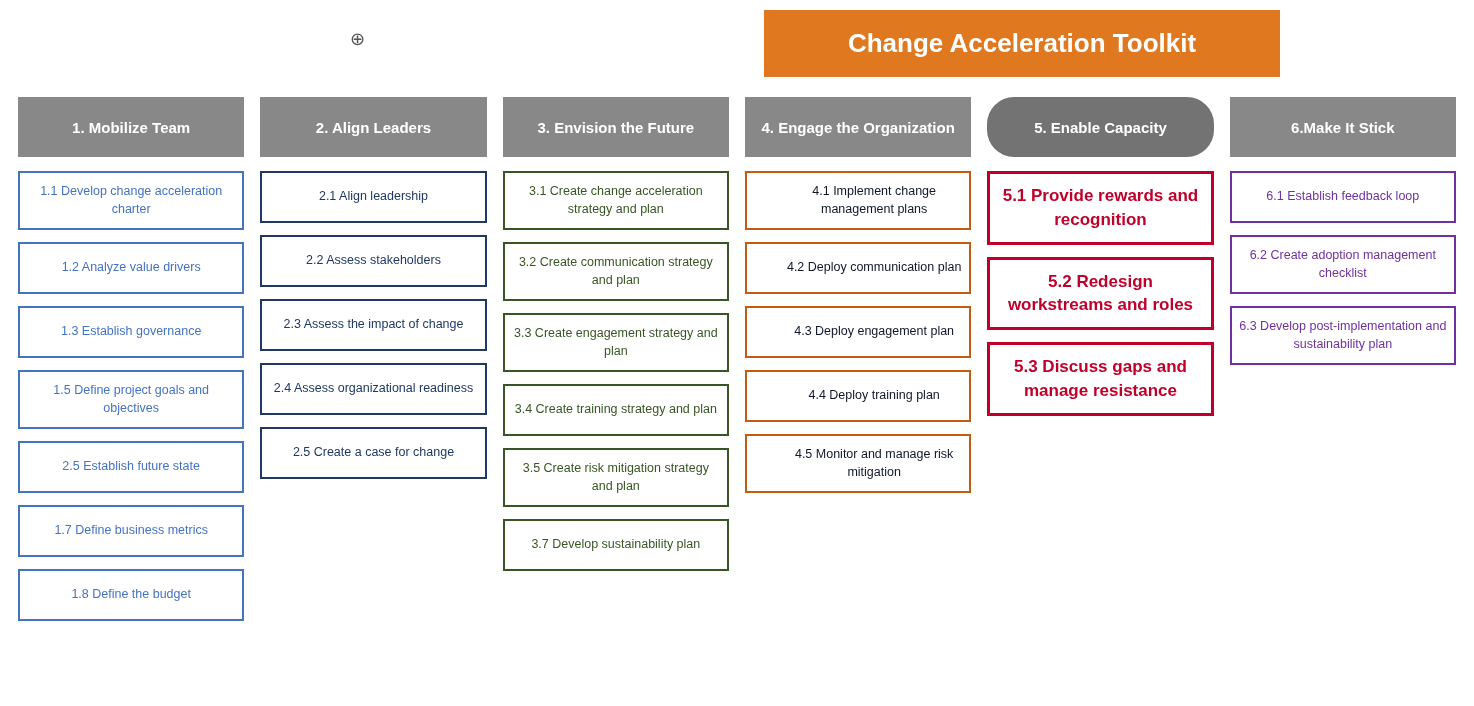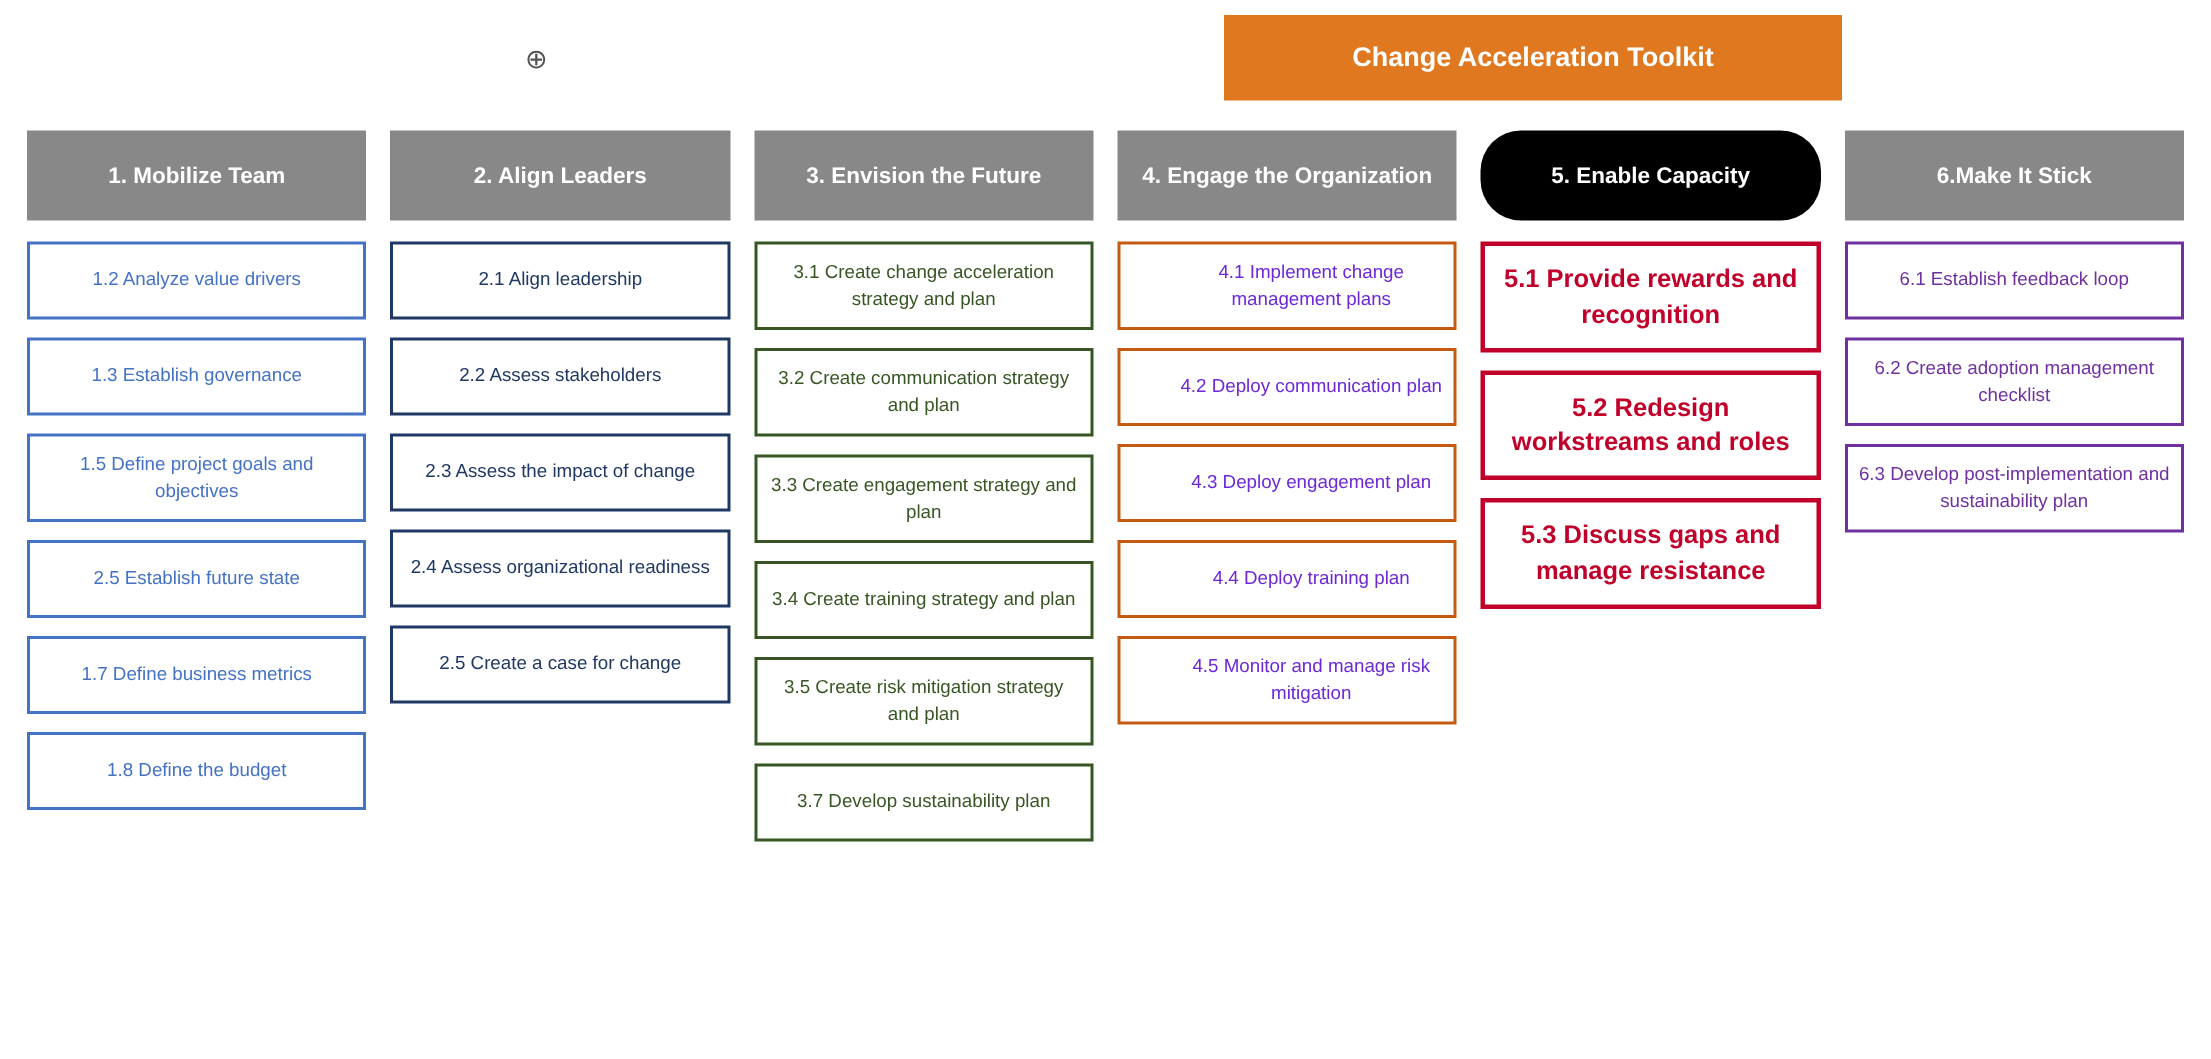--- a/index.html
+++ b/index.html
@@ -23,25 +23,25 @@
       justify-content: center;
       align-items: center;
       margin-bottom: 20px;
       margin-left: 570px;
       margin-right: 0;
     }
 
     .title-box {
       background: #E07820;
       color: white;
-      font-size: 18px;
+      font-size: 26px;
       font-weight: bold;
       text-align: center;
       padding: 18px 60px;
-      width: 412px;
+      width: 516px;
     }
 
     
     .resize-indicator {
       position: absolute;
       top: 28px;
       left: 350px;
       font-size: 18px;
       color: #555;
       cursor: col-resize;
@@ -88,41 +88,42 @@
       display: flex;
       align-items: center;
       justify-content: center;
       line-height: 1.4;
       cursor: pointer;
     }
 
     .card.blue { border-color: #4472C4; color: #4472C4; }
     .card.dark-blue { border-color: #1F3864; color: #1F3864; border-width: 2px; }
     .card.green { border-color: #375623; color: #375623; }
-    .card.orange { border-color: #C55A11; color: #6d28d9; padding-left: 38px; }
+    .card.orange { border-color: #C55A11; color: #0f172a; padding-left: 38px; }
     .card.red-card { border: 3px solid #C0002A; color: #C0002A; font-weight: bold; font-size: 17px; }
     .card.purple { border-color: #7030A0; color: #7030A0; }
 
     
-    .col-header.highlight-red { background: #000000; border-radius: 27px; }
+    .col-header.highlight-red { background: #737373; border-radius: 27px; }
   </style>
 </head>
 <body>
 
 <div class="page-wrapper">
 
   <div class="resize-indicator">⊕</div>
 
   <div class="title-area">
     <div class="title-box">Change Acceleration Toolkit</div>
   </div>
 
   <div class="columns-wrapper" id="columns-container">
   <div class="column">
         <div class="col-header gray">1. Mobilize Team</div>
+        <div class="card blue">1.1 Develop change acceleration charter</div>
         <div class="card blue">1.2 Analyze value drivers</div>
         <div class="card blue">1.3 Establish governance</div>
         <div class="card blue">1.5 Define project goals and objectives</div>
         <div class="card blue">2.5 Establish future state</div>
         <div class="card blue">1.7 Define business metrics</div>
         <div class="card blue">1.8 Define the budget</div>
       </div>
       <div class="column">
         <div class="col-header gray">2. Align Leaders</div>
         <div class="card dark-blue">2.1 Align leadership</div>

